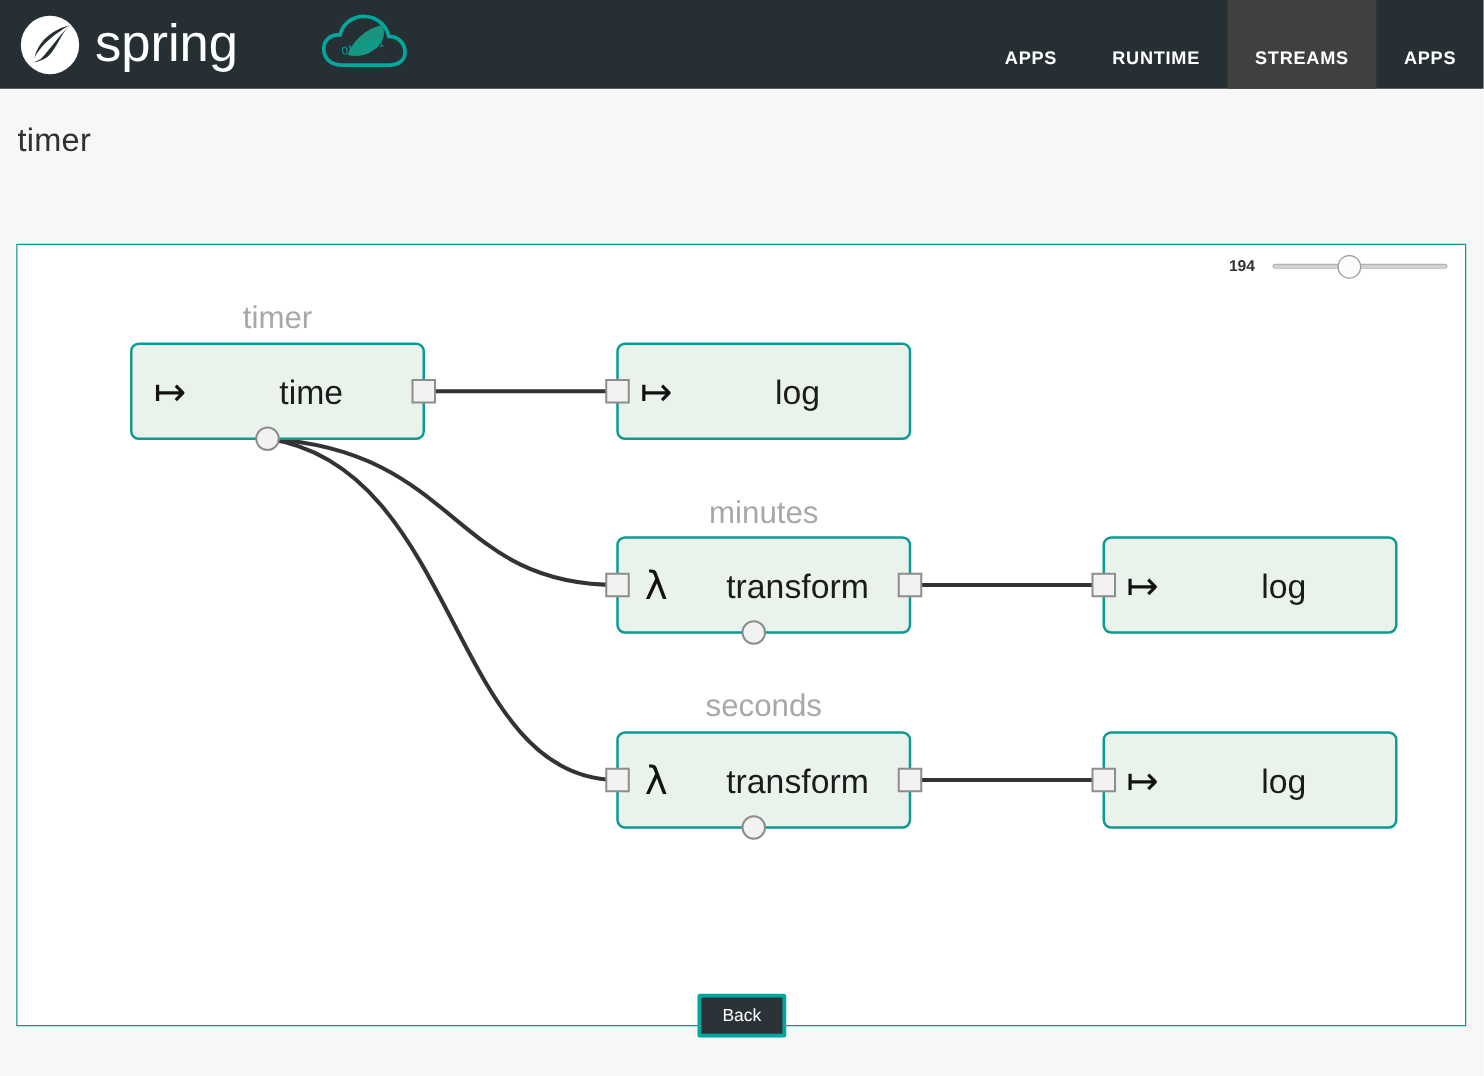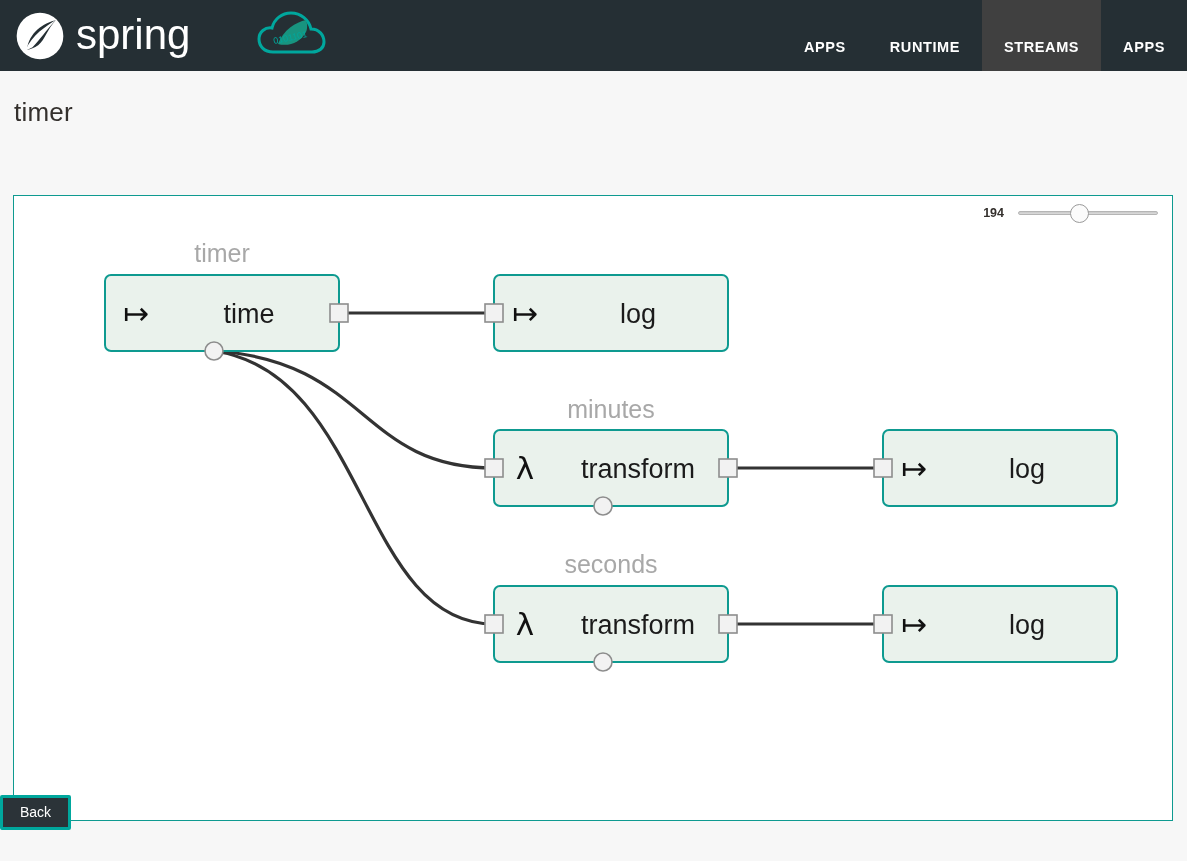--- a/index.html
+++ b/index.html
@@ -93,21 +93,21 @@
     background:#fbfbfb;border:1px solid #9a9a9a;
     cursor:pointer;
   }
 
   
   #graph{position:absolute;left:0;top:0;width:1158px;height:624px;}
 
   
   .footer{
     position:absolute;left:0;top:795px;width:1187px;
-    display:flex;
+    display:flex;justify-content:center;
   }
   .back-btn{
     background:#2b3338;
     color:#ffffff;
     font-size:14px;
     font-family:"Liberation Sans", sans-serif;
     padding:6px 17px;
     border:3px solid #00a79d;
     border-radius:2px;
     cursor:pointer;

